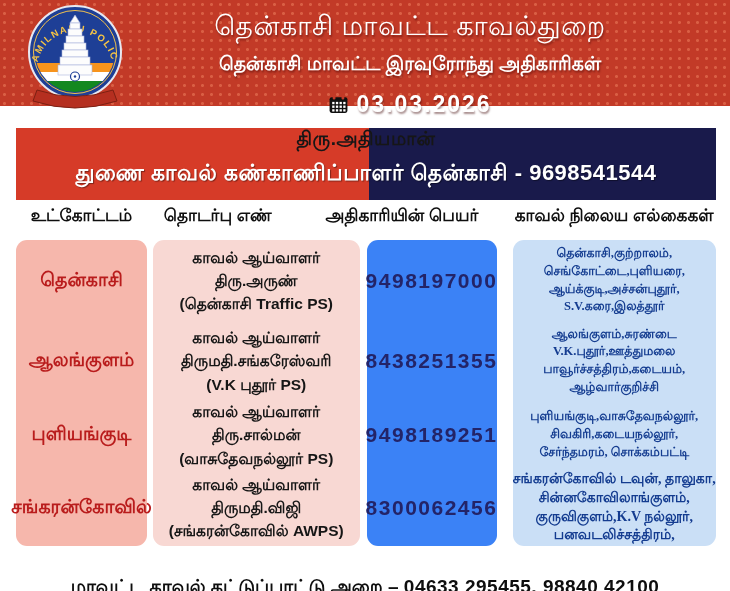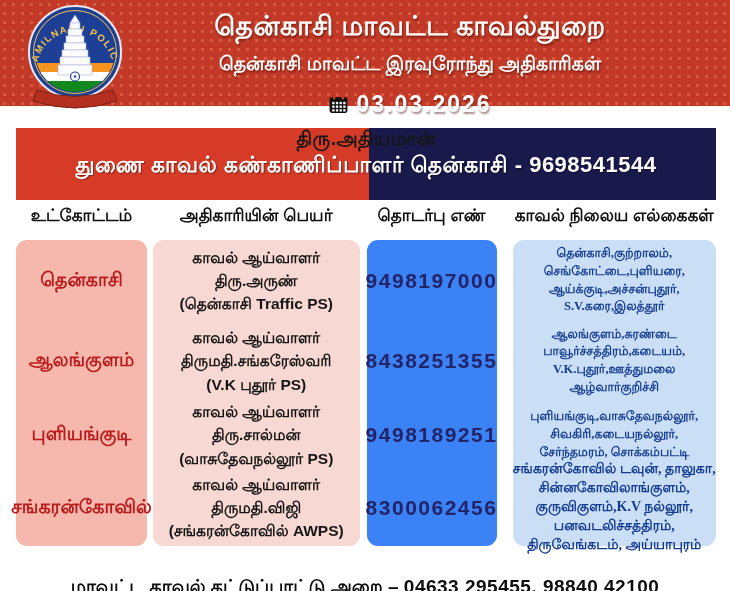--- a/index.html
+++ b/index.html
@@ -6,31 +6,31 @@
   .page{position:relative;width:730px;height:591px;background:#ffffff;overflow:hidden;
         font-family:"Liberation Sans",sans-serif;}
 
   
   .topbar{position:absolute;top:0;left:0;width:730px;height:106px;
           background-color:#c23a27;
           background-image:radial-gradient(circle,rgba(245,140,105,.45) 1.3px,transparent 1.6px);
           background-size:9px 9px;}
   .logo-wrap{position:absolute;top:3px;left:24px;width:102px;height:106px;}
   .titles{position:absolute;top:0;left:130px;width:560px;height:106px;text-align:center;color:#fff;}
-  .title1{margin-top:11px;font-size:27px;font-weight:bold;letter-spacing:.5px;
+  .title1{margin-top:11px;font-size:27px;font-weight:normal;letter-spacing:.5px;
           text-shadow:1px 2px 2px rgba(60,0,0,.45);}
   .title2{margin-top:8px;font-size:19px;font-weight:bold;text-shadow:1px 2px 2px rgba(60,0,0,.45);}
   .date-row{margin-top:14px;display:flex;align-items:center;justify-content:center;gap:7px;}
   .date-text{font-size:23px;font-weight:800;letter-spacing:2px;text-shadow:1px 2px 2px rgba(60,0,0,.45);}
 
   
   .band{position:absolute;top:128px;left:16px;width:700px;height:72px;text-align:center;
         background:linear-gradient(90deg,#d63b28 0 50.5%,#191a4b 50.5% 100%);}
   .band-name{font-size:19px;font-weight:bold;color:#161616;letter-spacing:.5px;}
-  .band-desig{margin-top:0;font-size:22px;font-weight:bold;color:#ffffff;letter-spacing:.5px;
+  .band-desig{margin-top:8px;font-size:22px;font-weight:bold;color:#ffffff;letter-spacing:.5px;
               text-shadow:1px 1px 1px rgba(0,0,0,.4);}
 
   
   .grid{display:flex;}
   .c1{width:131px;margin-right:6px;}
   .c2{width:207px;margin-right:7px;}
   .c3{width:130px;margin-right:16px;}
   .c4{width:204px;}
 
   .cols-head{position:absolute;top:206px;left:16px;width:700px;}
@@ -123,22 +123,22 @@
     </div>
   </div>
 
   <div class="band">
     <div class="band-name">திரு.அதியமான்</div>
     <div class="band-desig">துணை காவல் கண்காணிப்பாளர் தென்காசி  - 9698541544</div>
   </div>
 
   <div class="cols-head grid">
     <div class="hcell c1">உட்கோட்டம்</div>
+    <div class="hcell c3">தொடர்பு எண்</div>
     <div class="hcell c2">அதிகாரியின் பெயர்</div>
-    <div class="hcell c3">தொடர்பு எண்</div>
     <div class="hcell c4">காவல் நிலைய எல்கைகள்</div>
   </div>
 
   <div class="grid-body grid">
 
     <div class="col col-sub c1">
       <div class="cell h1 sub">தென்காசி</div>
       <div class="cell h2 sub">ஆலங்குளம்</div>
       <div class="cell h3 sub">புளியங்குடி</div>
       <div class="cell h4 sub">சங்கரன்கோவில்</div>
@@ -176,35 +176,34 @@
 
     <div class="col col-limits c4">
       <div class="cell h1 limits">
           <div class="line">தென்காசி,குற்றாலம்,</div>
           <div class="line">செங்கோட்டை,புளியரை,</div>
           <div class="line">ஆய்க்குடி,அச்சன்புதூர்,</div>
           <div class="line">S.V.கரை,இலத்தூர்</div>
         </div>
       <div class="cell h2 limits">
           <div class="line">ஆலங்குளம்,சுரண்டை</div>
+          <div class="line">V.K.புதூர்,ஊத்துமலை</div>
           <div class="line">பாவூர்ச்சத்திரம்,கடையம்,</div>
-          <div class="line">V.K.புதூர்,ஊத்துமலை</div>
           <div class="line">ஆழ்வார்குறிச்சி</div>
         </div>
       <div class="cell h3 limits">
           <div class="line">புளியங்குடி,வாசுதேவநல்லூர்,</div>
           <div class="line">சிவகிரி,கடையநல்லூர்,</div>
           <div class="line">சேர்ந்தமரம், சொக்கம்பட்டி</div>
         </div>
       <div class="cell h4 limits small">
           <div class="line">சங்கரன்கோவில் டவுன், தாலுகா,</div>
           <div class="line">சின்னகோவிலாங்குளம்,</div>
           <div class="line">குருவிகுளம்,K.V நல்லூர்,</div>
           <div class="line">பனவடலிச்சத்திரம்,</div>
-          <div class="line">திருவேங்கடம், அய்யாபுரம்</div>
         </div>
     </div>
 
   </div>
 
   <div class="footer">
     <span>மாவட்ட காவல் கட்டுப்பாட்டு அறை</span>
     <span>–</span>
     <span class="phones">04633 295455, 98840 42100</span>
   </div>

